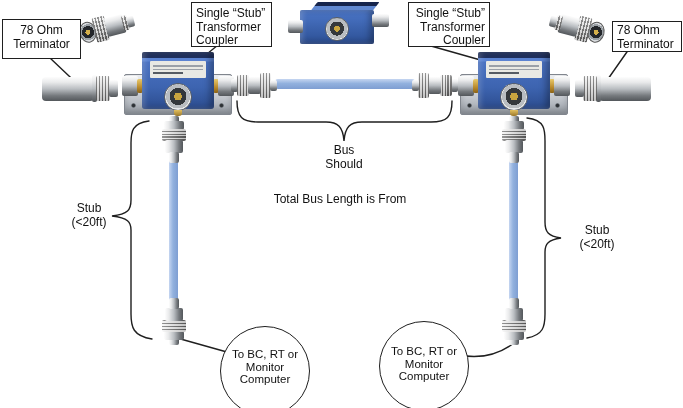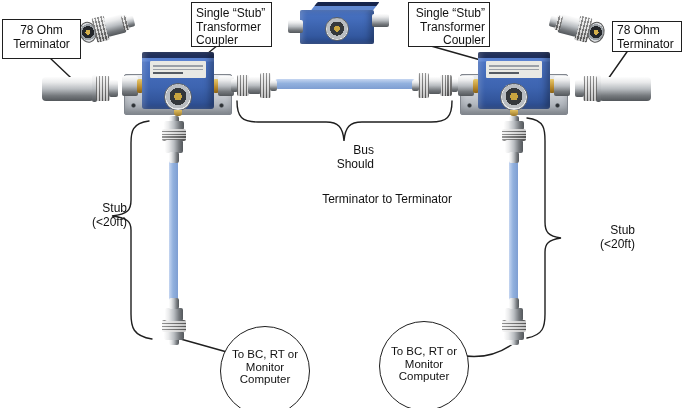--- a/index.html
+++ b/index.html
@@ -44,21 +44,21 @@
         background:linear-gradient(180deg,#c6d6f1,var(--cable-blue,#92b1de) 45%,#7e9ed2);}
   .bncgrp{position:absolute;width:46px;height:26px;z-index:2;}
   
   .lbox{position:absolute;background:#fff;border:1.5px solid #1f1f1f;z-index:3;
         font-size:12px;line-height:13.5px;padding:4px 4px;}
   
   .ccircle{position:absolute;width:90px;height:90px;border-radius:50%;background:#fff;
         border:1.5px solid #1f1f1f;z-index:2;display:flex;flex-direction:column;
         align-items:center;justify-content:center;text-align:center;
         font-size:11.5px;line-height:12.5px;}
-  .plain{position:absolute;text-align:right;z-index:3;font-size:12px;line-height:14px;}
+  .plain{position:absolute;text-align:center;z-index:3;font-size:12px;line-height:14px;}
   .topcoupler{position:absolute;width:104px;height:50px;z-index:2;}
   .topface{position:absolute;transform:skewX(-38deg);border-radius:1px;
         background:linear-gradient(180deg,#16254d 0 4px,#6189d2 4px);}
   .frontface{position:absolute;border-radius:2px;
         background:linear-gradient(180deg,#4c77c9,#33589f 78%,#2a4a8c);
         box-shadow:inset 3px 0 5px rgba(255,255,255,.18),inset -4px 0 7px rgba(0,0,0,.32);}
 </style>
 </head>
 <body>
 
@@ -233,21 +233,21 @@
     <div>Stub</div>
     <div>(&lt;20ft)</div>
   </div>
 
   <div class="plain" style="left:559px;top:223px;width:76px;">
     <div>Stub</div>
     <div>(&lt;20ft)</div>
   </div>
 
   <div class="plain" style="left:228px;top:193px;width:224px;line-height:13px;">
-    <div>Terminator to Terminator</div>
+    <div>Total Bus Length is From</div>
   </div>
 
   <div class="ccircle" style="left:220px;top:326px;padding-bottom:8px;">
     <div>To BC, RT or</div>
     <div>Monitor</div>
     <div>Computer</div>
   </div>
 
   <div class="ccircle" style="left:379px;top:321px;padding-bottom:4px;">
     <div>To BC, RT or</div>

